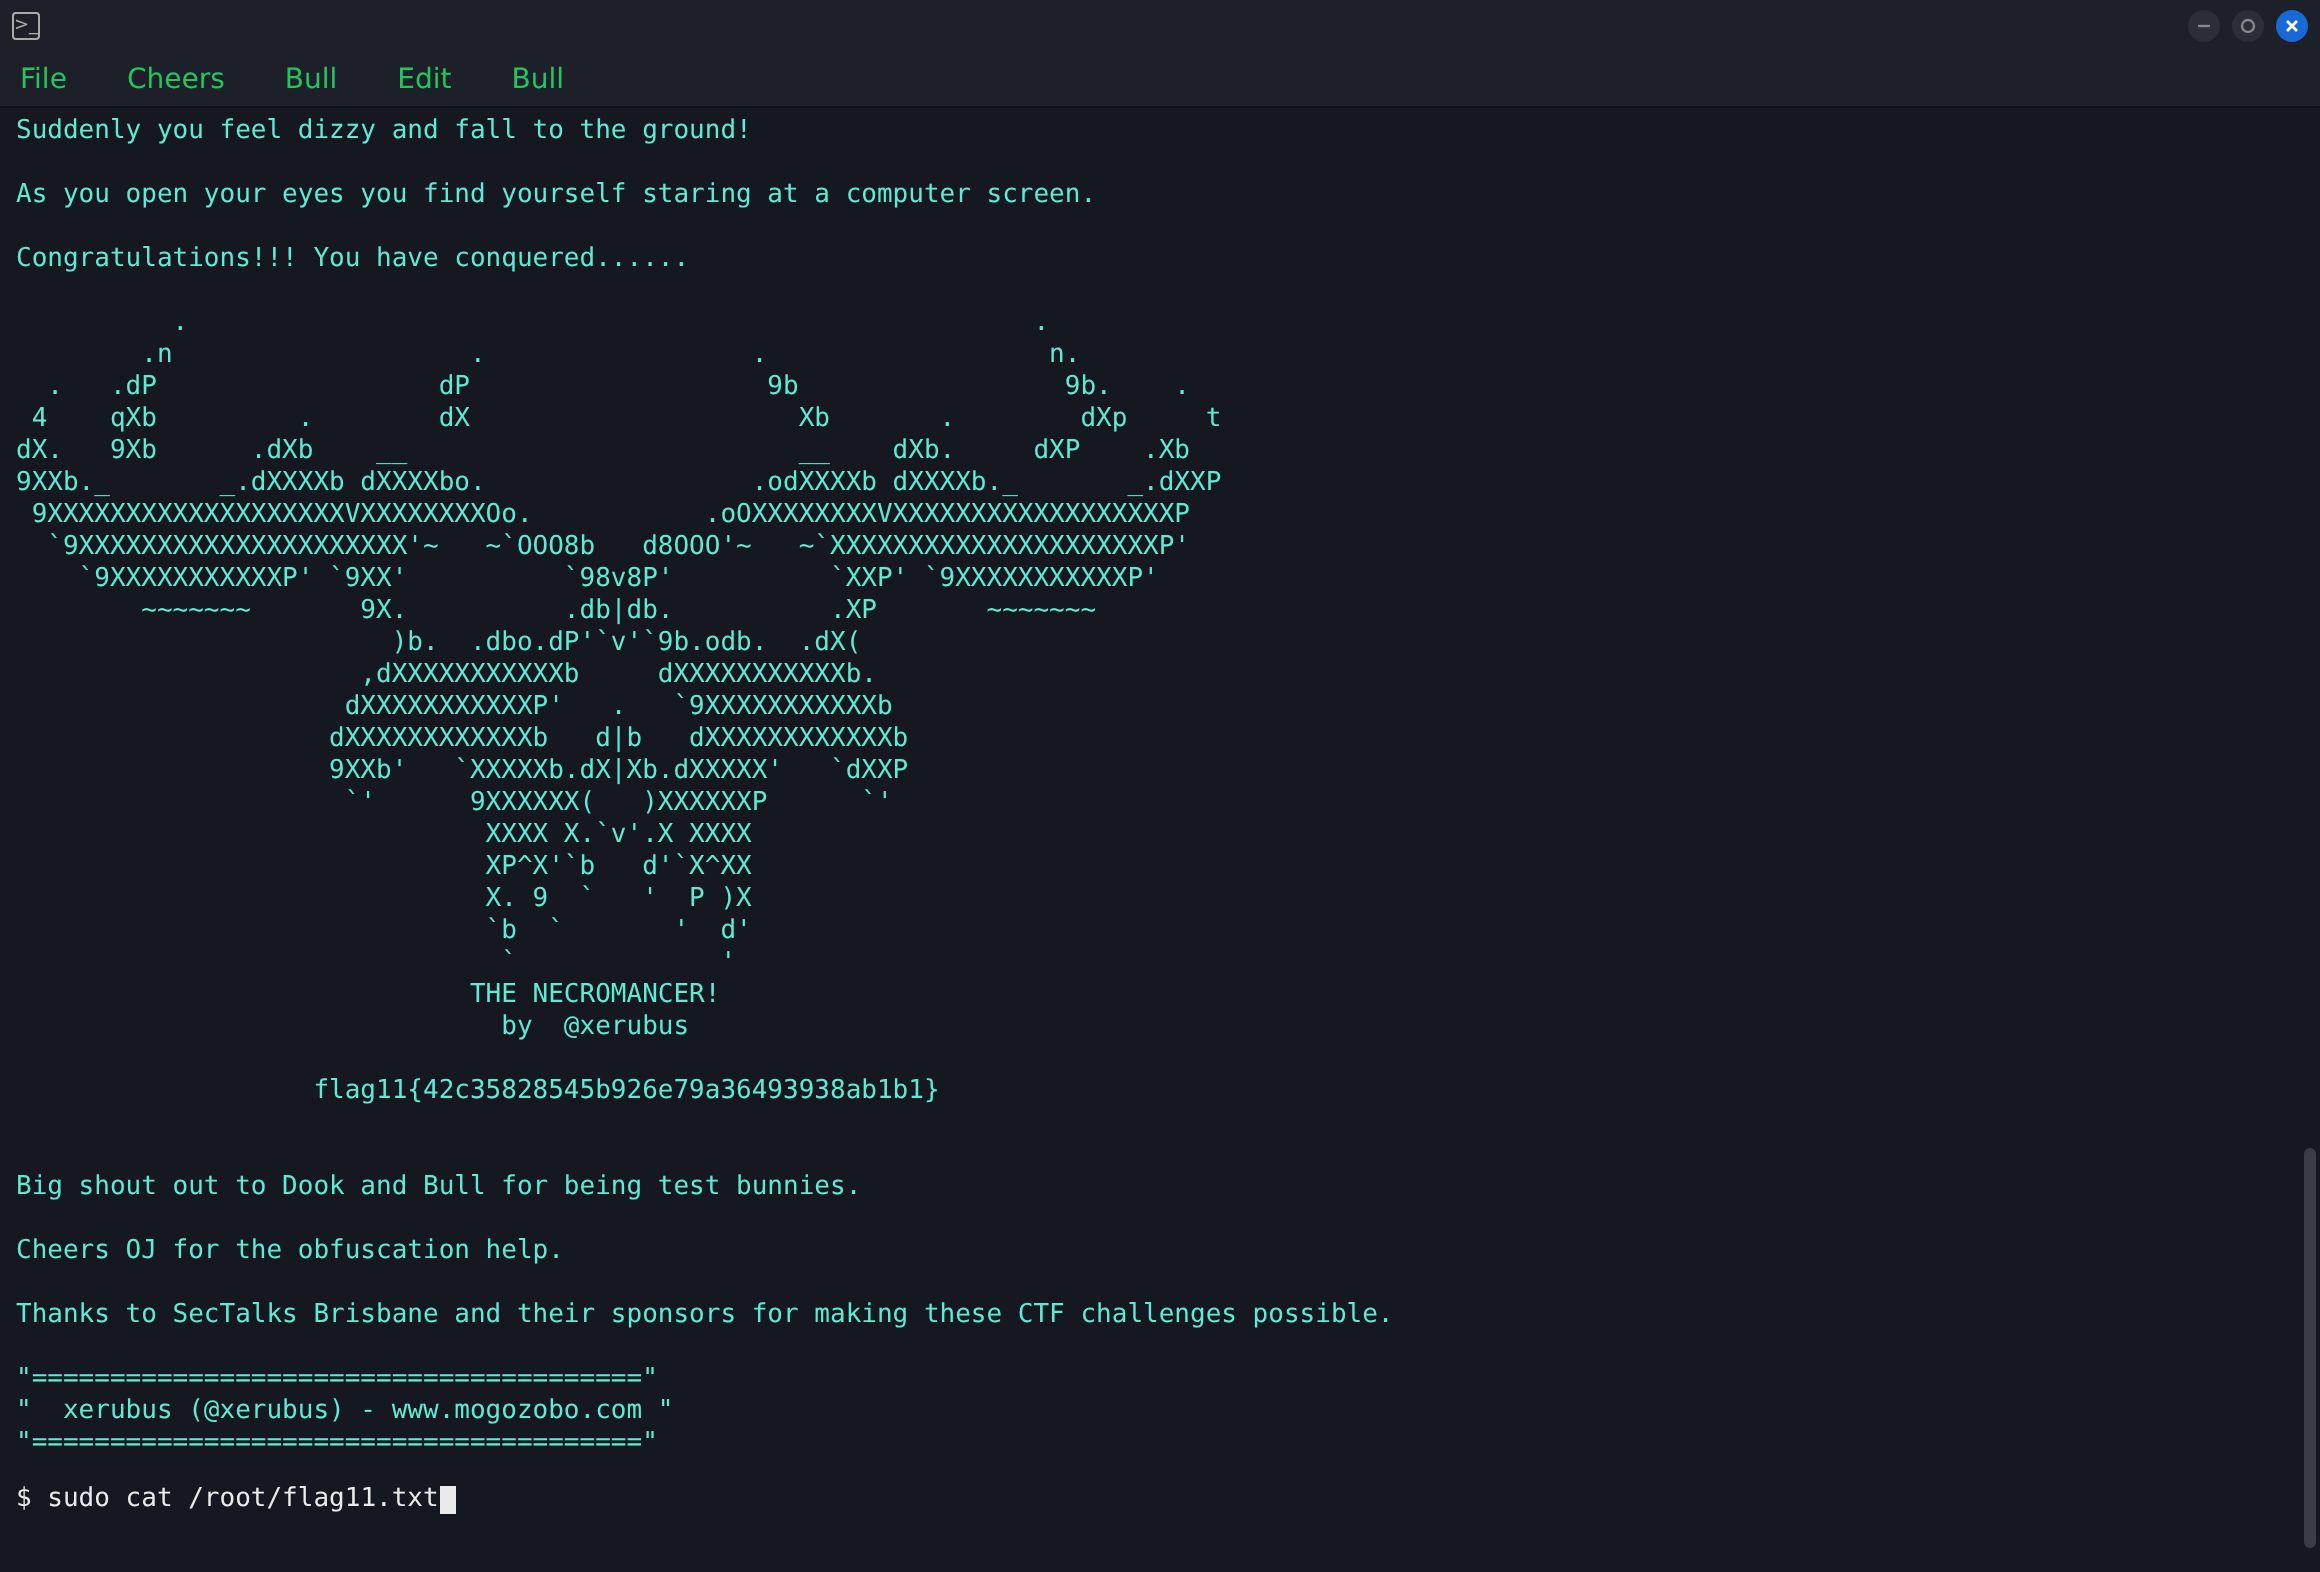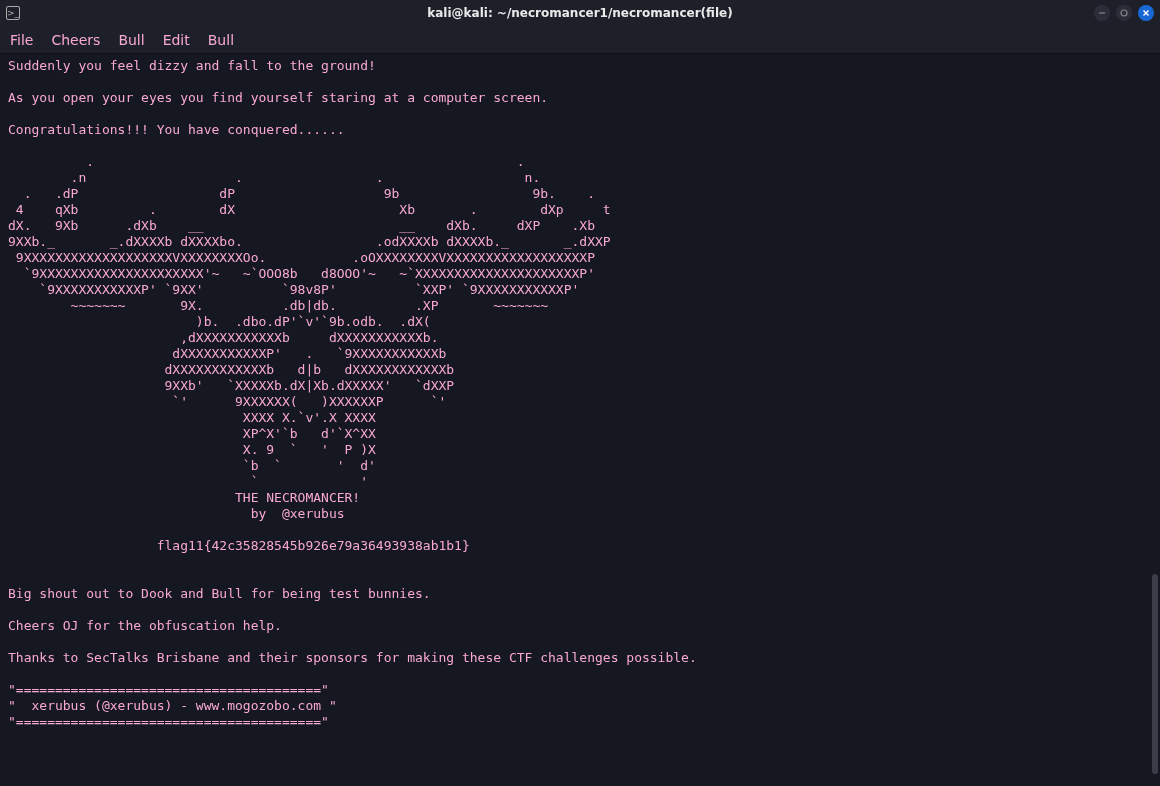--- a/index.html
+++ b/index.html
@@ -47,38 +47,38 @@
     display:flex; align-items:center; justify-content:center;
   }
   .win-btn.close { background: #1868d6; }
   .win-btn svg { display:block; }
   .menubar {
     height: 28px;
     background: #1e2029;
     display: flex;
     align-items: center;
     padding: 0 10px;
-    gap: 18px;
+    gap: 30px;
     font-size: 14px;
-    color: #f9a8d4;
+    color: #22c55e;
     border-bottom: 1px solid #0e0f14;
   }
   .menu-item { cursor: default; }
   .terminal {
     background: #161821;
     width: 100%;
     height: calc(786px - 26px - 28px);
     padding: 4px 8px 0 8px;
     position: relative;
   }
   pre.term-content {
     font-family: "DejaVu Sans Mono", "Liberation Mono", monospace;
     font-size: 13px;
     line-height: 16px;
-    color: #f9a8d4;
+    color: #5eead4;
     white-space: pre;
   }
   .prompt-line {
     font-family: "DejaVu Sans Mono", "Liberation Mono", monospace;
     font-size: 13px;
     line-height: 16px;
     color: #eaeaea;
     margin-top: 12px;
   }
   .cursor {
@@ -96,21 +96,20 @@
     height: 200px;
     background: #3a3d48;
     border-radius: 3px;
   }
 </style>
 </head>
 <body>
 
 <div class="titlebar">
   <div class="title-icon">&gt;_</div>
-  <div class="title-text">kali@kali: ~/necromancer1/necromancer(file)</div>
   <div class="win-controls">
     <div class="win-btn">
       <svg width="10" height="10" viewBox="0 0 10 10">
           <line x1="2" y1="5" x2="8" y2="5" stroke="#888" stroke-width="1.2"></line>
         </svg>
     </div>
     <div class="win-btn">
       <svg width="10" height="10" viewBox="0 0 10 10">
           <circle cx="5" cy="5" r="3" fill="none" stroke="#888" stroke-width="1.2"></circle>
         </svg>
@@ -169,14 +168,17 @@
 Big shout out to Dook and Bull for being test bunnies.
 
 Cheers OJ for the obfuscation help.
 
 Thanks to SecTalks Brisbane and their sponsors for making these CTF challenges possible.
 
 "======================================="
 "  xerubus (@xerubus) - www.mogozobo.com "
 "======================================="
 </pre>
+  <div class="prompt-line">
+    <span>$ </span><span>sudo cat /root/flag11.txt</span><span class="cursor"></span>
+  </div>
   <div class="scrollbar"></div>
 </div>
 
 </body></html>

